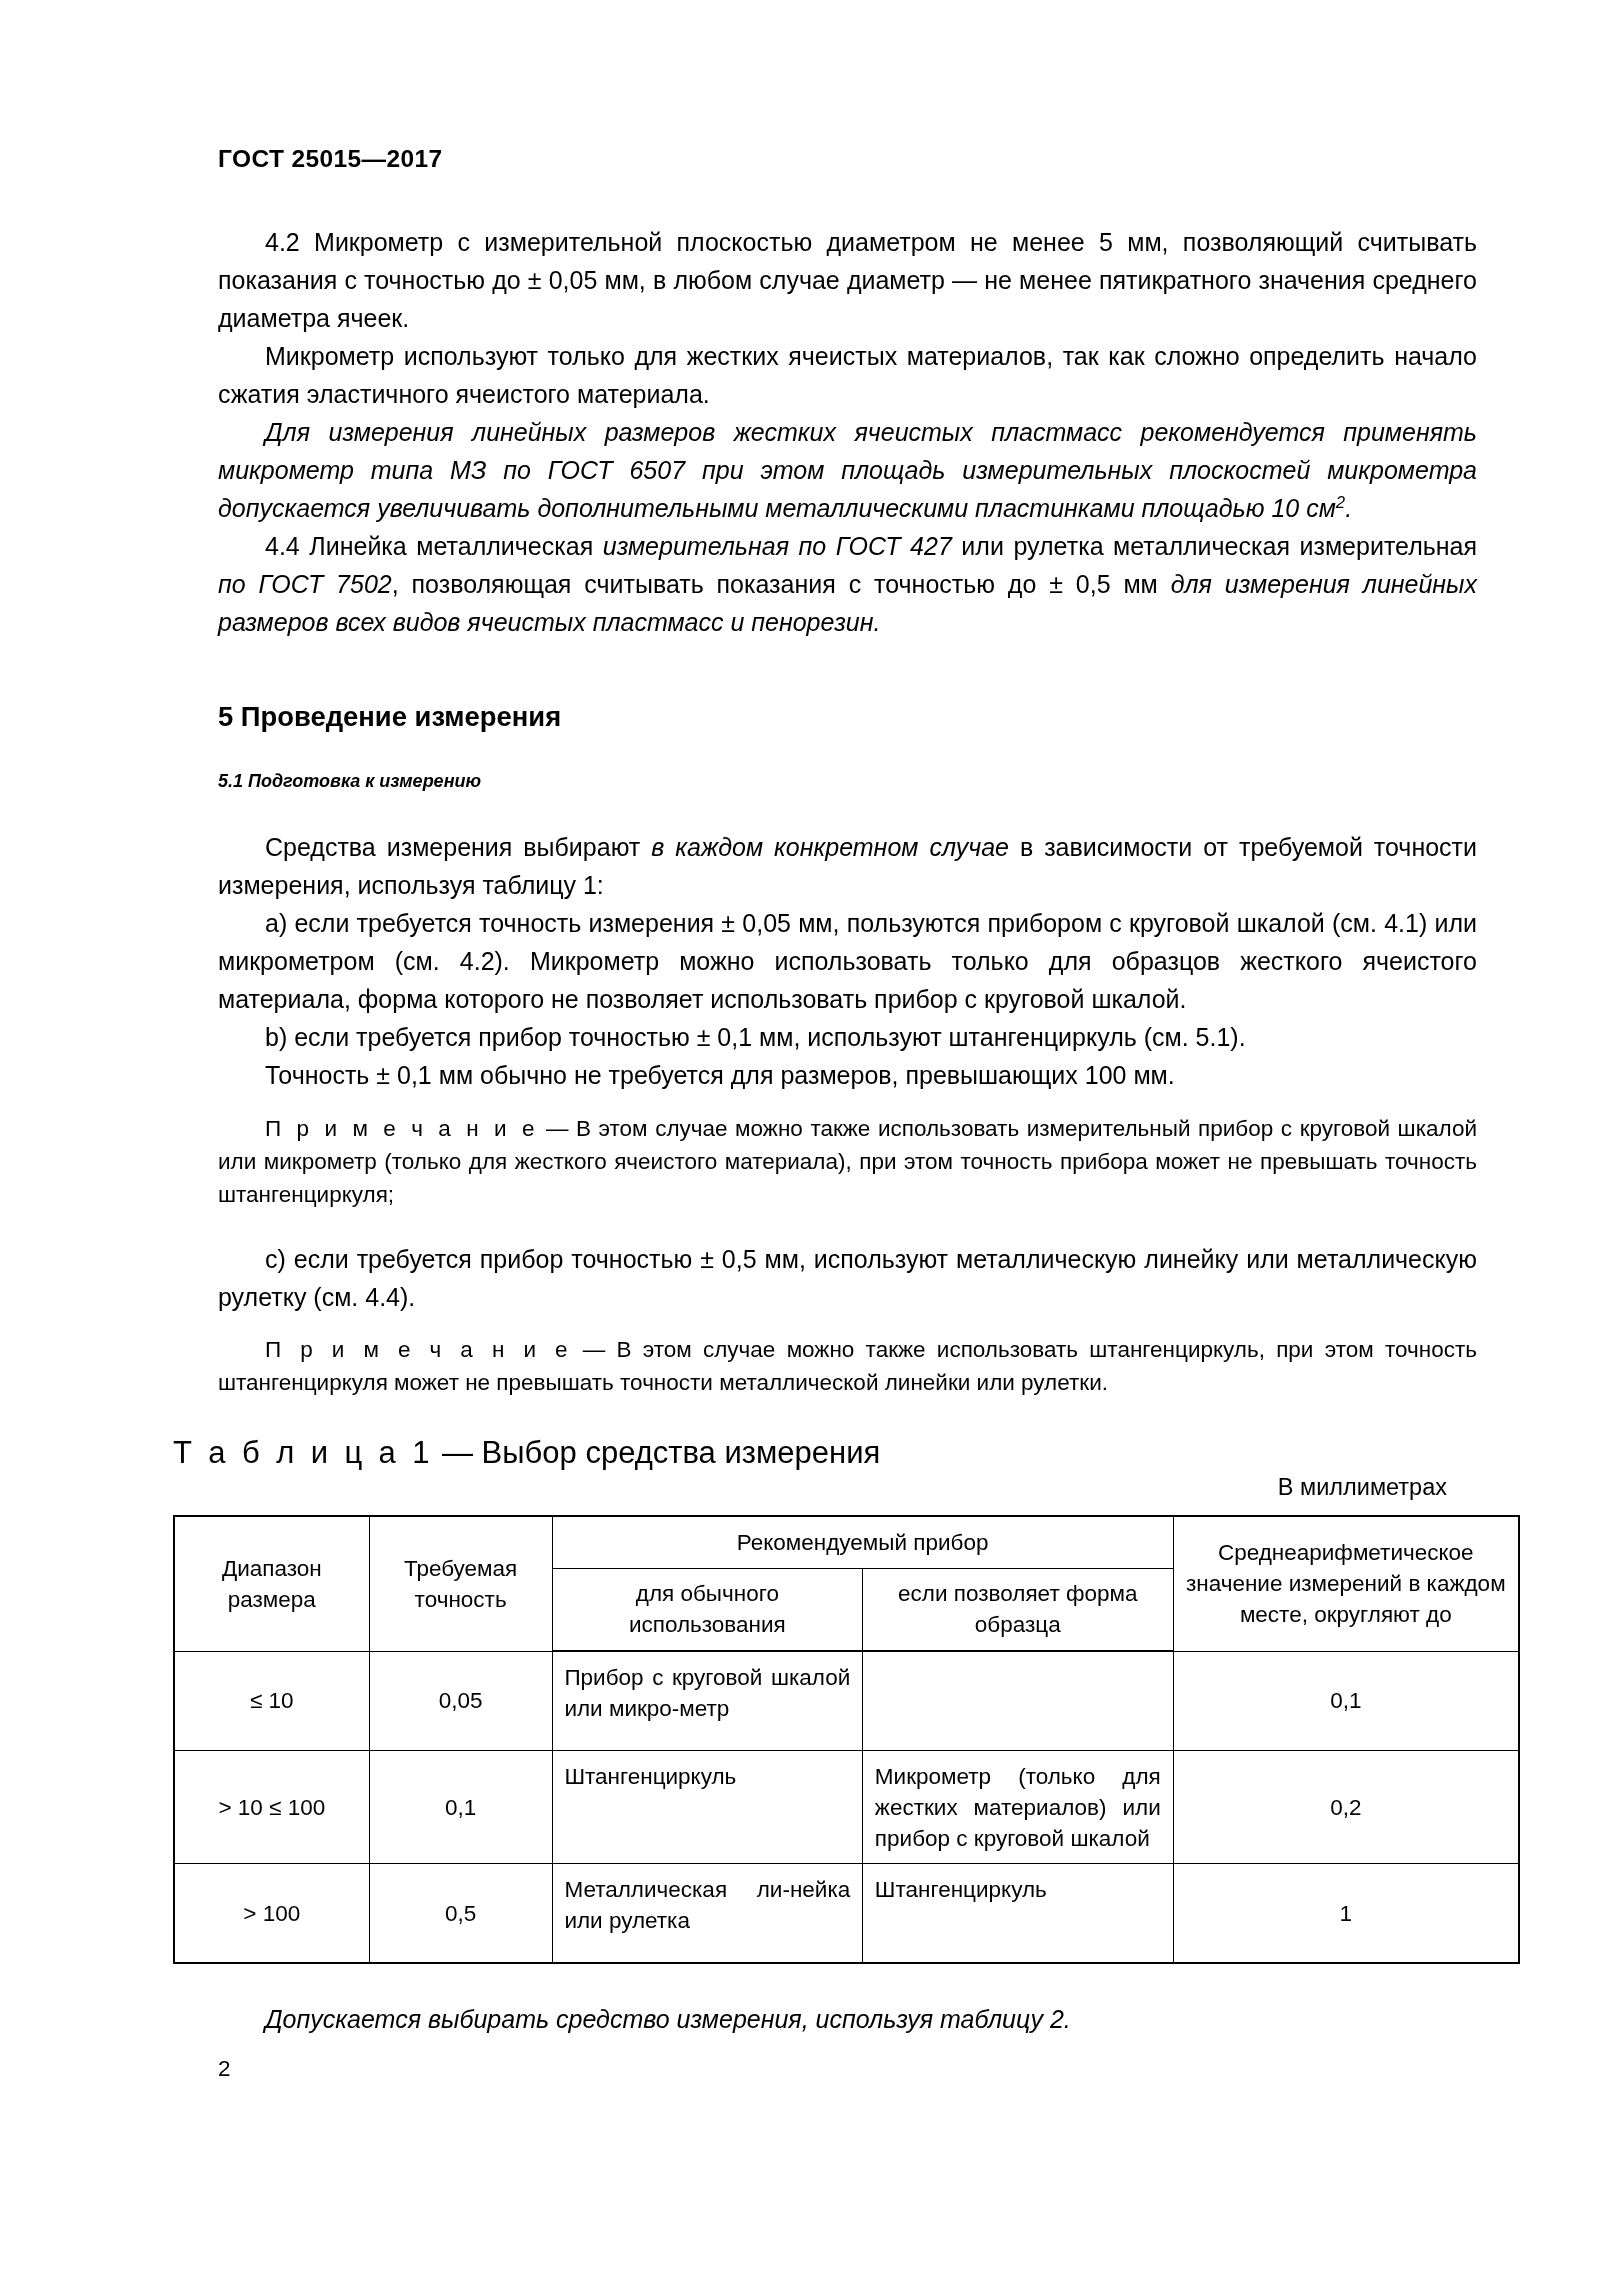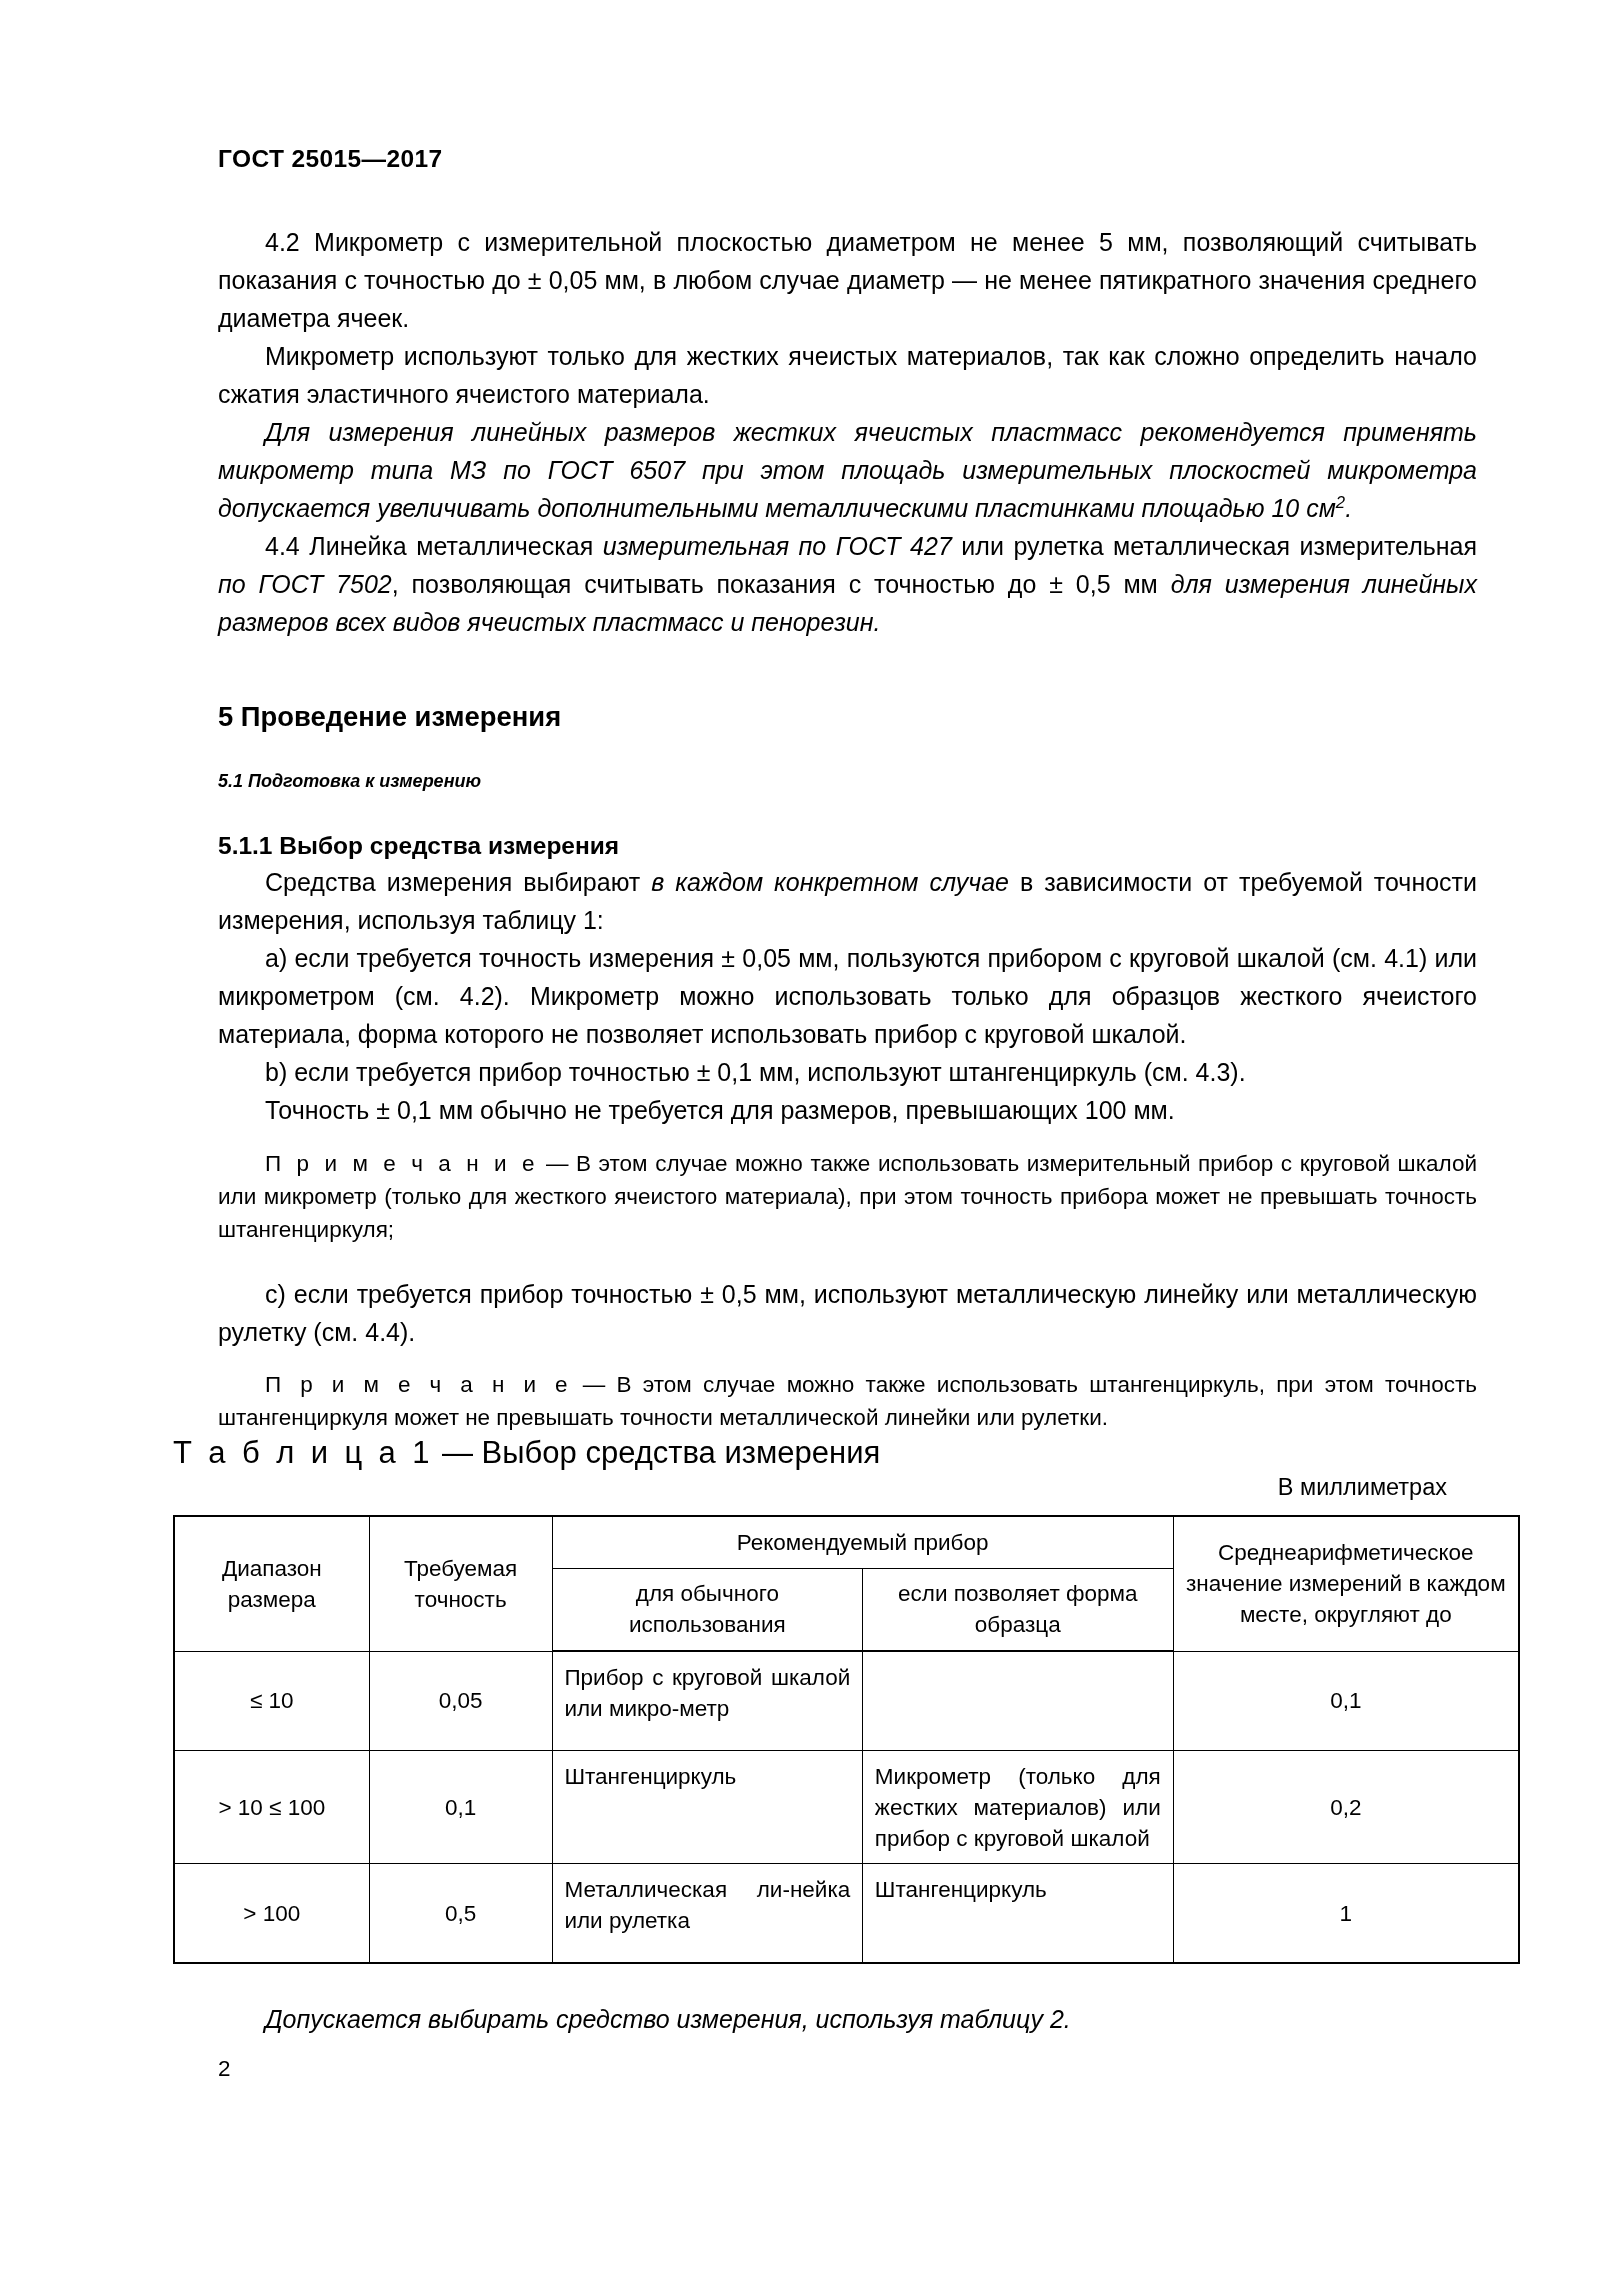--- a/index.html
+++ b/index.html
@@ -182,28 +182,27 @@
     <div class="gap-xl"></div>
 
     <h2 class="sec">5  Проведение измерения</h2>
 
     <div class="gap-m"></div>
 
     <h3 class="subsec">5.1  Подготовка к измерению</h3>
 
     <div class="gap-m"></div>
 
-    <h4 class="subsubsec">5.1.1  Выбор средства измерения</h4>
 
     <p class="para"><span>Средства измерения выбирают </span><span class="it">в каждом конкретном случае</span><span> в зависимости от требуемой точности измерения, используя таблицу 1:</span></p>
 
     <p class="para">a)  если требуется точность измерения ± 0,05 мм, пользуются прибором с круговой шкалой (см. 4.1) или микрометром (см. 4.2). Микрометр можно использовать только для образцов жесткого ячеистого материала, форма которого не позволяет использовать прибор с круговой шкалой.</p>
 
 
-    <p class="para">b)  если требуется прибор точностью ± 0,1 мм, используют штангенциркуль (см. 4.3).</p>
+    <p class="para">b)  если требуется прибор точностью ± 0,1 мм, используют штангенциркуль (см. 5.1).</p>
 
     <p class="para">Точность ± 0,1 мм обычно не требуется для размеров, превышающих 100 мм.</p>
 
     <div class="gap-s"></div>
 
     <p class="note"><span class="spaced">П р и м е ч а н и е</span><span> — В этом случае можно также использовать измерительный прибор с круговой шкалой или микрометр (только для жесткого ячеистого материала), при этом точность прибора может не превышать точность штангенциркуля;</span></p>
 
     <div class="gap-m"></div>
 
     <p class="para">c) если требуется прибор точностью ± 0,5 мм, используют металлическую линейку или металлическую рулетку (см. 4.4).</p>

